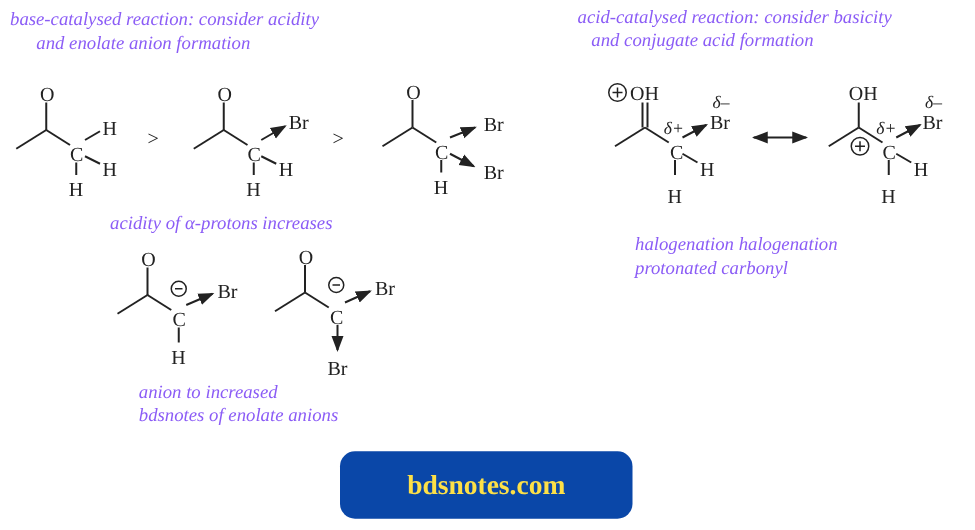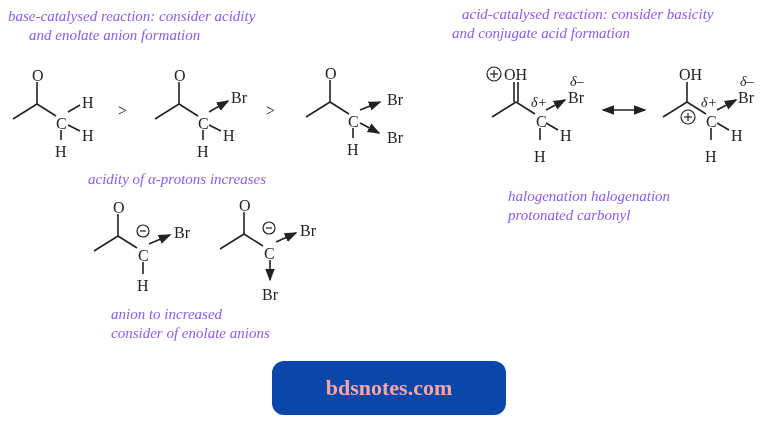--- a/index.html
+++ b/index.html
@@ -2,30 +2,30 @@
 <html><head>
 <meta charset="utf-8">
 <style>
   html, body { margin:0; padding:0; background:#ffffff; }
   body { width:780px; height:424px; position:relative; overflow:hidden;
          font-family:"Liberation Serif","DejaVu Serif",serif; color:#222; }
   .cap { position:absolute; font-style:italic; font-size:15px; line-height:19px; color:#8b5cf6; white-space:pre; }
   svg.chem { position:absolute; left:0; top:0; }
   svg text { font-family:"Liberation Serif","DejaVu Serif",serif; fill:#222; }
   .brand { position:absolute; left:272px; top:361px; width:234px; height:54px; border-radius:12px;
-           background:#0a47a8; color:#fca5a5; display:flex; align-items:center; justify-content:center;
+           background:#0a47a8; color:#fde047; display:flex; align-items:center; justify-content:center;
            font-family:"Liberation Serif","DejaVu Serif",serif; font-weight:bold; font-size:22px; }
 </style>
 </head>
 <body>
 
 <div class="cap" style="left:8px;top:7px;">base-catalysed reaction: consider acidity</div>
 <div class="cap" style="left:8px;top:26px;margin-left:21px;">and enolate anion formation</div>
 <div class="cap" style="left:462px;top:5px;">acid-catalysed reaction: consider basicity</div>
-<div class="cap" style="left:452px;top:24px;">and conjugate acid formation</div>
+<div class="cap" style="left:473px;top:24px;">and conjugate acid formation</div>
 
 <svg class="chem" width="780" height="424">
   <defs>
     <marker id="ah" markerWidth="8" markerHeight="8" refX="7" refY="4" orient="auto">
       <path d="M0,1 L8,4 L0,7 Z" fill="#222"></path>
     </marker>
     <marker id="ah2" markerWidth="8" markerHeight="8" refX="1" refY="4" orient="auto">
       <path d="M8,1 L0,4 L8,7 Z" fill="#222"></path>
     </marker>
   </defs>
@@ -154,17 +154,17 @@
   <g font-size="14" font-style="italic">
     <text x="531" y="107">δ+</text>
     <text x="570" y="86">δ–</text>
     <text x="701" y="107">δ+</text>
     <text x="740" y="86">δ–</text>
   </g>
 </svg>
 
 <div class="cap" style="left:88px;top:170px;text-align:right;">acidity of α-protons increases</div>
 <div class="cap" style="left:111px;top:305px;">anion to increased</div>
-<div class="cap" style="left:111px;top:324px;">consider of enolate anions</div>
+<div class="cap" style="left:111px;top:324px;">bdsnotes of enolate anions</div>
 <div class="cap" style="left:508px;top:187px;">halogenation halogenation</div>
 <div class="cap" style="left:508px;top:206px;">protonated carbonyl</div>
 
 <div class="brand">bdsnotes.com</div>
 
 </body></html>

